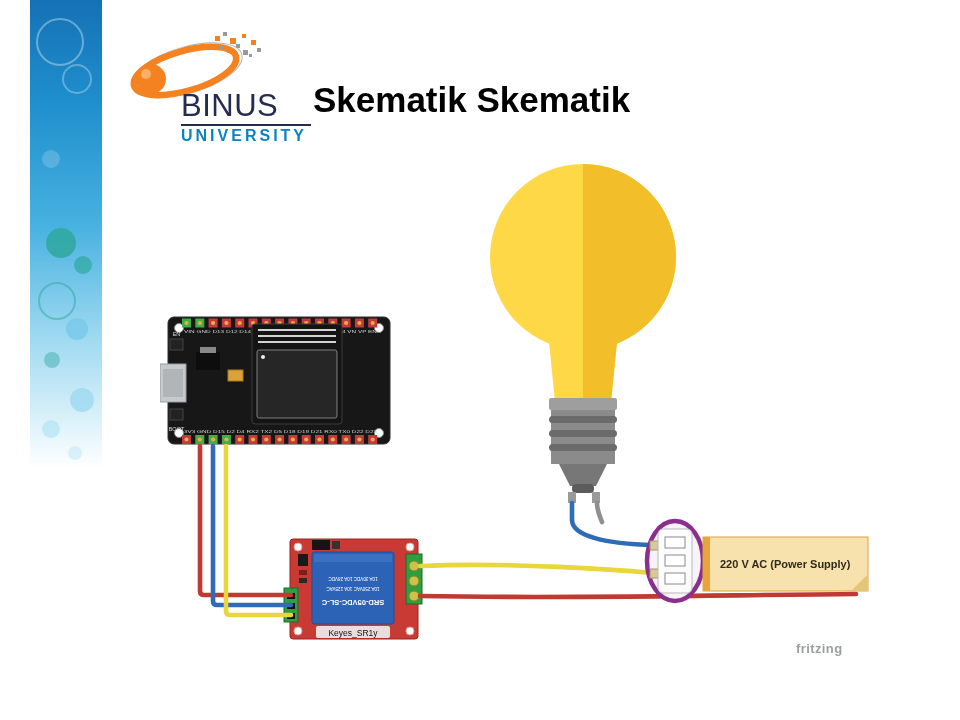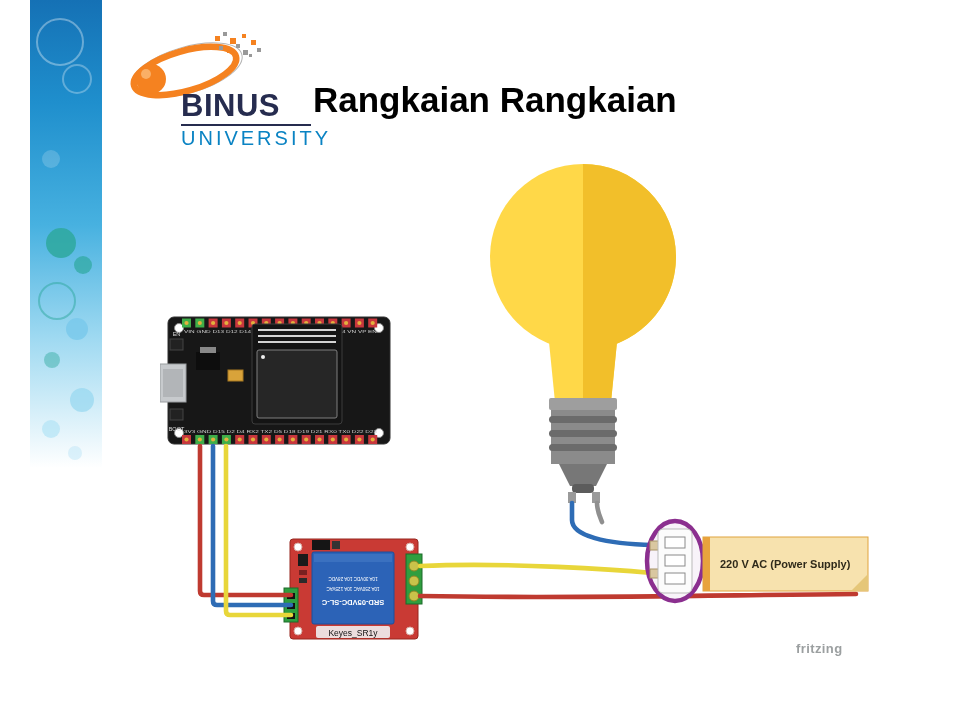--- a/index.html
+++ b/index.html
@@ -5,24 +5,24 @@
   html,body{margin:0;padding:0;background:#fff;}
   .slide{position:relative;width:960px;height:720px;background:#ffffff;overflow:hidden;
          font-family:"Liberation Sans",sans-serif;}
   .side-strip{position:absolute;left:30px;top:0;width:72px;height:468px;
     background:linear-gradient(180deg,#1571b5 0%,#1f8fcd 22%,#47b1e0 48%,#9ed9f1 72%,#ffffff 100%);}
   .deco{position:absolute;border-radius:50%;}
   .tagline{position:absolute;left:30px;top:484px;color:#55575a;font-size:12px;
            font-weight:bold;line-height:1.25;}
   .logo-svg{position:absolute;left:115px;top:26px;}
   .brand{position:absolute;left:181px;top:88px;color:#262c4f;font-size:31px;
-         font-weight:bold;letter-spacing:.5px;}
+         font-weight:normal;letter-spacing:.5px;}
   .brand-line{position:absolute;left:181px;top:124px;width:130px;height:2px;background:#262c4f;}
-  .brand-sub{position:absolute;left:181px;top:127px;color:#0a83c3;font-size:20px;
-             font-weight:normal;letter-spacing:3px;}
+  .brand-sub{position:absolute;left:181px;top:127px;color:#0a83c3;font-size:16px;
+             font-weight:bold;letter-spacing:3px;}
   .page-title{position:absolute;left:313px;top:80px;color:#000;font-size:35px;font-weight:bold;}
   .diagram{position:absolute;left:160px;top:154px;width:776px;height:512px;background:#fff;}
   .watermark{position:absolute;left:636px;top:487px;color:#9b9fa0;font-size:13px;
              font-weight:bold;letter-spacing:.4px;}
   svg text{font-family:"Liberation Sans",sans-serif;}
 </style>
 </head>
 <body>
 
 <div class="slide">
@@ -59,21 +59,21 @@
       <rect x="136" y="14" width="5" height="5" fill="#F58220"></rect>
       <rect x="120" y="30" width="4" height="4" fill="#F58220"></rect>
       <rect x="134" y="28" width="3" height="3" fill="#999"></rect>
       <rect x="142" y="22" width="4" height="4" fill="#999"></rect>
     </g>
   </svg>
   <div class="brand">BINUS</div>
   <div class="brand-line"></div>
   <div class="brand-sub">UNIVERSITY</div>
 
-  <div class="page-title">Rangkaian Rangkaian</div>
+  <div class="page-title">Skematik Skematik</div>
 
   <div class="diagram">
     <svg width="776" height="512" viewBox="0 0 776 512">
       <defs>
         <clipPath id="bulbClip">
           <circle cx="423" cy="103" r="93"></circle>
           <polygon points="387,168 459,168 451,248 395,248"></polygon>
         </clipPath>
       </defs>
 

